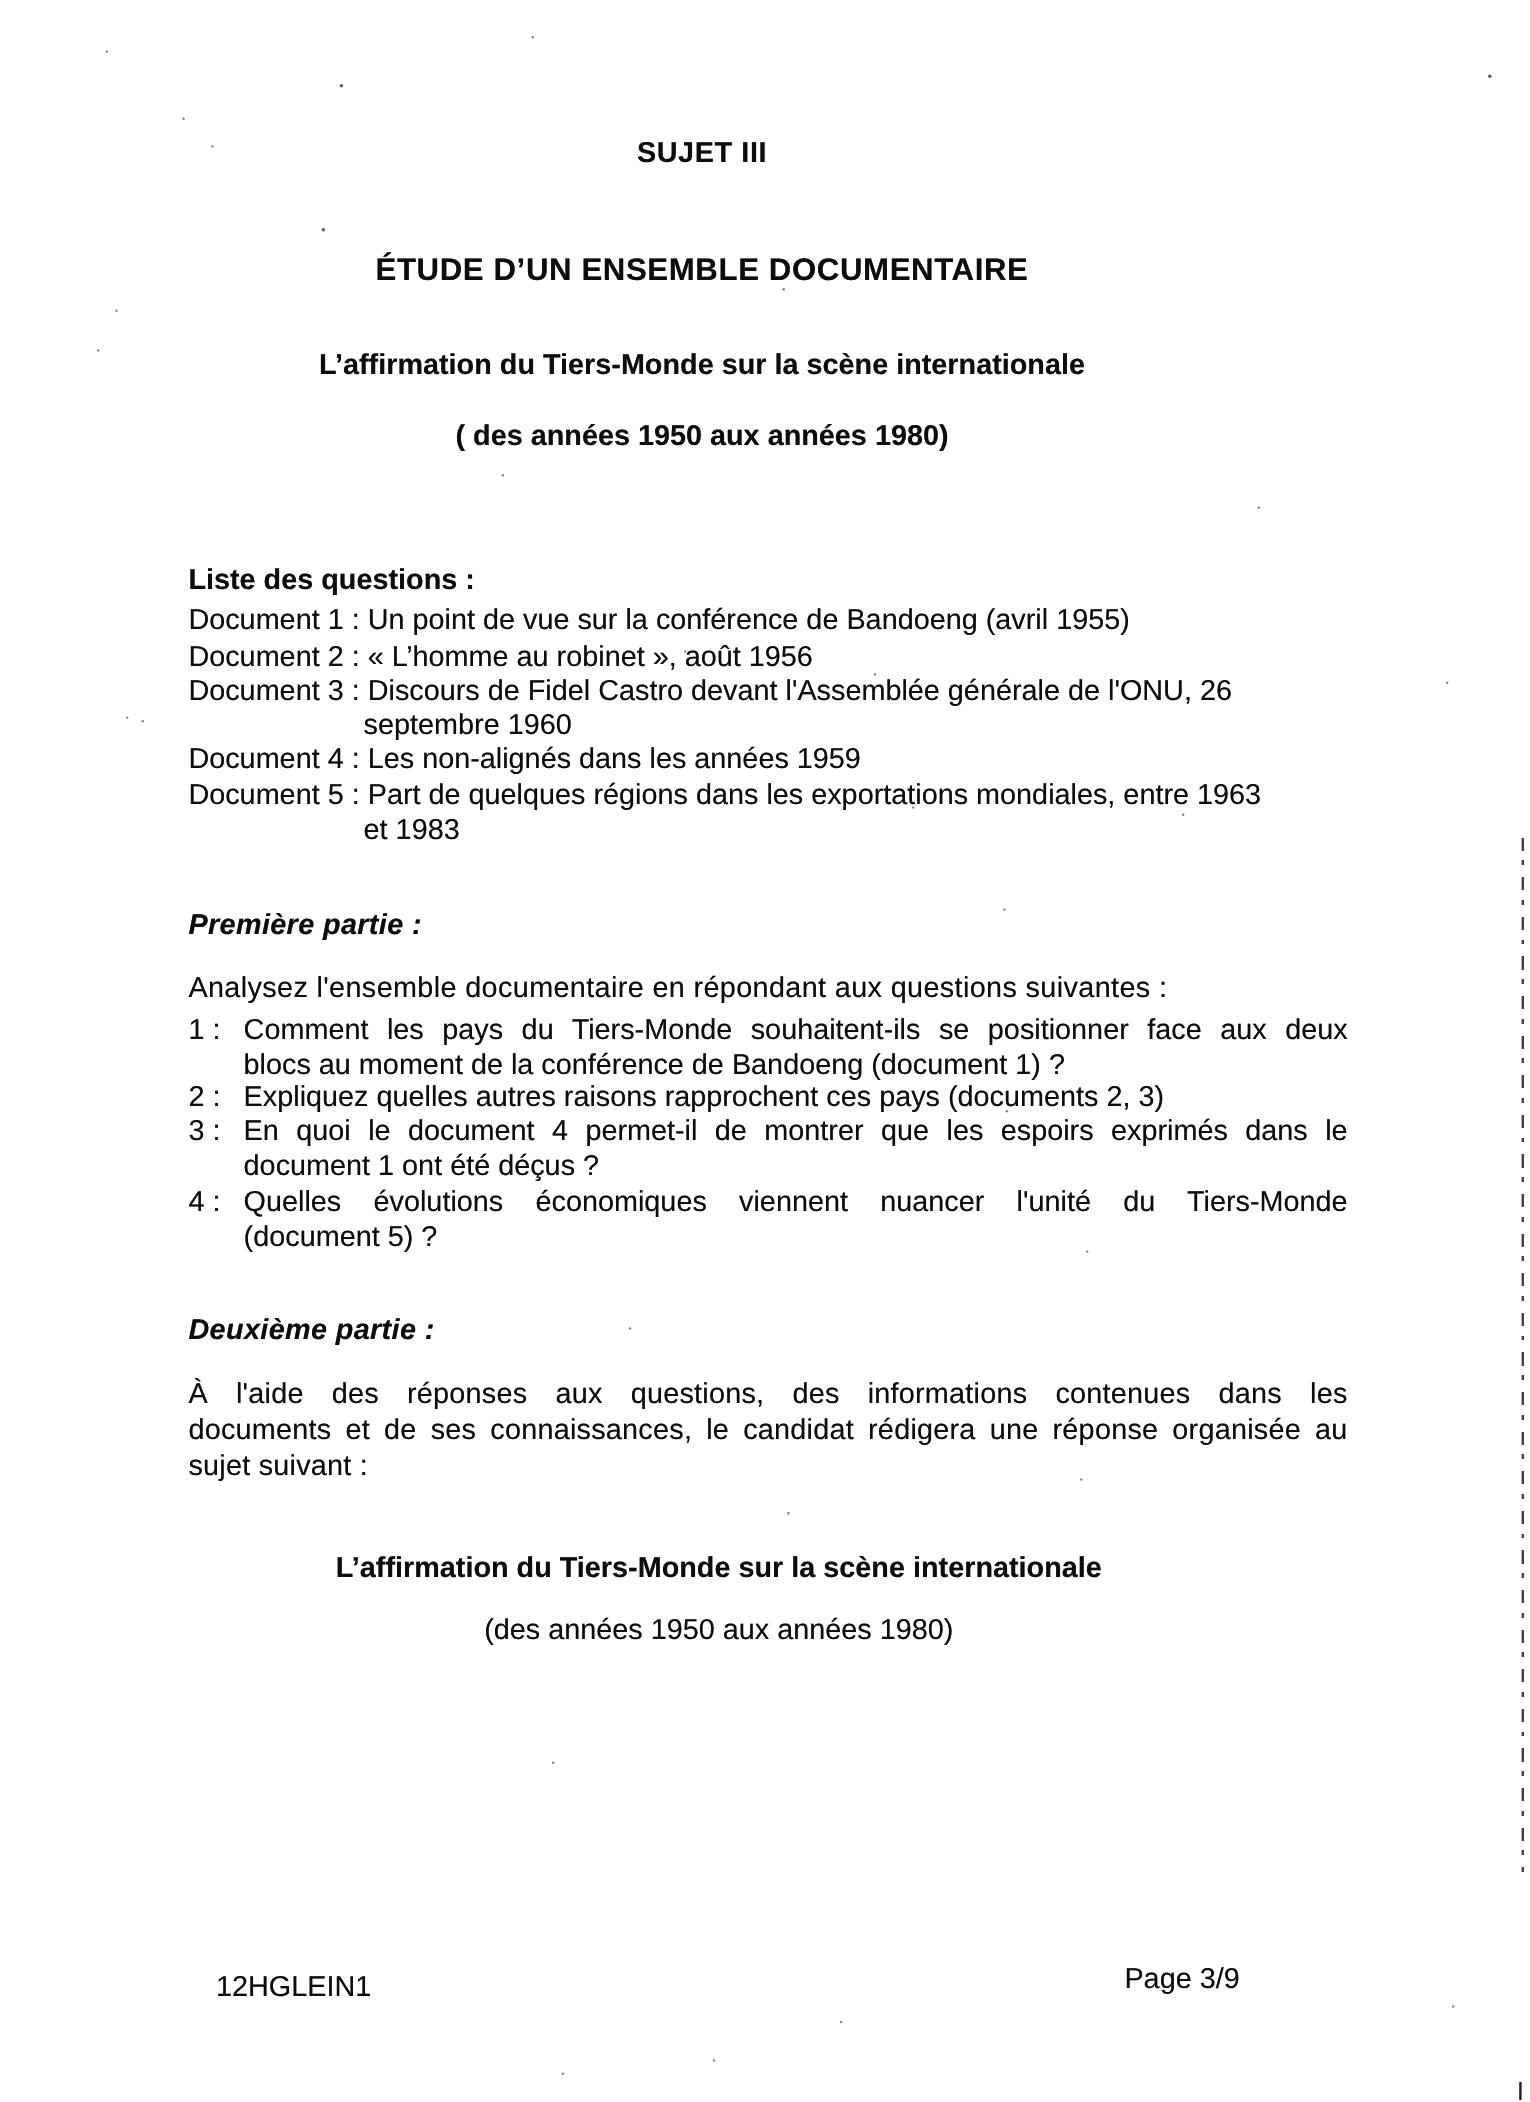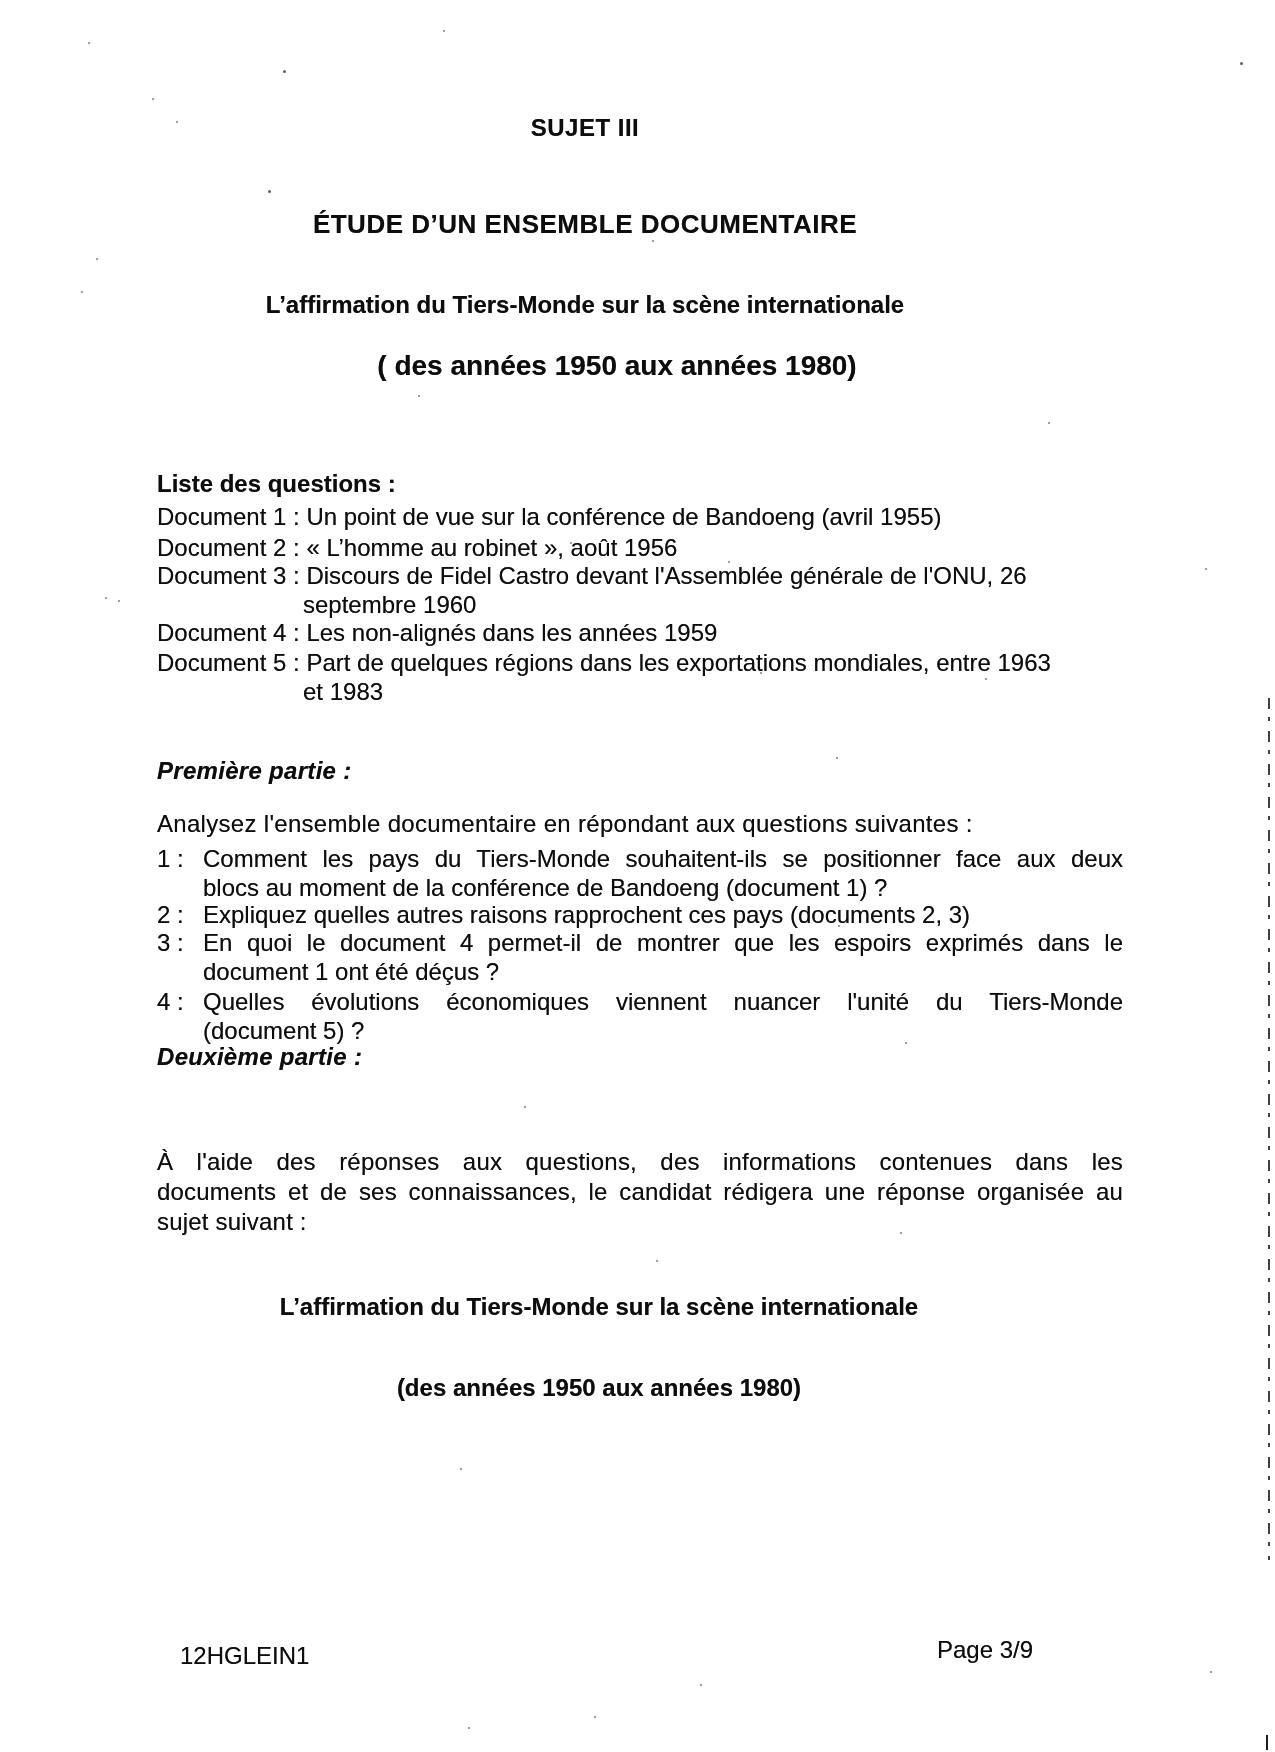--- a/index.html
+++ b/index.html
@@ -24,21 +24,21 @@
     left: 0;
     width: 1170px;
     text-align: center;
   }
   .b  { font-weight: normal; }
   .bi { font-weight: bold; font-style: italic; }
 
   .h-subject   { top: 114px; font-size: 24px; font-weight: bold; letter-spacing: 0.5px; }
   .h-exercise  { top: 209px; font-size: 26px; font-weight: bold; letter-spacing: 0.5px; }
   .h-title     { top: 291px; font-size: 24px; font-weight: bold; }
-  .h-subtitle  { top: 350px; font-size: 28px; font-weight: bold; padding-left: 32px; }
+  .h-subtitle  { top: 350px; font-size: 24px; font-weight: bold; }
 
   .doc-heading { top: 470px; left: 157px; font-size: 24px; font-weight: bold; }
 
   .doc-item {
     left: 157px;
     width: 975px;
     font-size: 24px;
     line-height: 29px;
     white-space: nowrap;
   }
@@ -71,21 +71,21 @@
   .p2-para {
     left: 157px;
     width: 966px;
     font-size: 24px;
     line-height: 30px;
     letter-spacing: 0.2px;
   }
   .p2-para .jline { text-align: justify; text-align-last: justify; }
 
   .essay-title    { top: 1293px; font-size: 24px; font-weight: bold; }
-  .essay-subtitle { top: 1345px; font-size: 24px; font-weight: bold; margin-top: 29px; }
+  .essay-subtitle { top: 1345px; font-size: 24px; font-weight: normal; }
 
   .footer-left  { top: 1642px; left: 180px; font-size: 24px; }
   .footer-right { top: 1636px; left: 937px; font-size: 24px; }
 
   .dashed-line {
     left: 1268px;
     top: 698px;
     width: 2px;
     height: 862px;
     background: repeating-linear-gradient(
@@ -171,21 +171,21 @@
     <div class="qline jline">En quoi le document 4 permet-il de montrer que les espoirs exprimés dans le</div>
     <div class="qline">document 1 ont été déçus ?</div>
   </div>
 
   <div class="abs question" style="top:987px">
     <span class="qnum">4 :</span>
     <div class="qline jline">Quelles évolutions économiques viennent nuancer l'unité du Tiers-Monde</div>
     <div class="qline">(document 5) ?</div>
   </div>
 
-  <div class="abs p2-heading bi" style="top:1043px">Deuxième partie :</div>
+  <div class="abs p2-heading bi" style="top:1095px">Deuxième partie :</div>
 
   <div class="abs p2-para" style="top:1147px">
     <div class="jline">À l'aide des réponses aux questions, des informations contenues dans les</div>
     <div class="jline">documents et de ses connaissances, le candidat rédigera une réponse organisée au</div>
     <div>sujet suivant :</div>
   </div>
 
   <div class="abs center-band essay-title" style="left:14px">L’affirmation du Tiers-Monde sur la scène internationale</div>
   <div class="abs center-band essay-subtitle" style="left:14px">(des années 1950 aux années 1980)</div>
 

